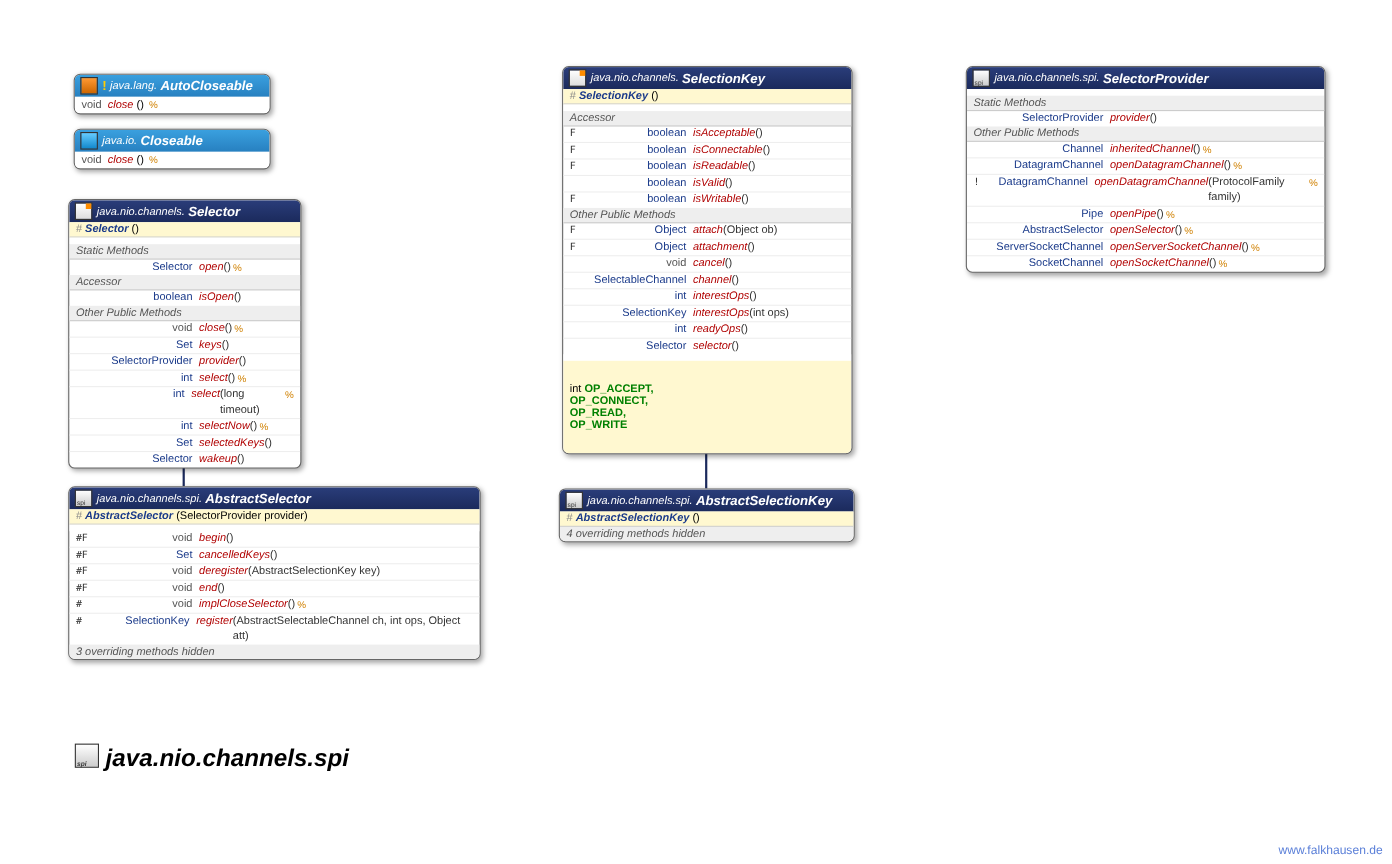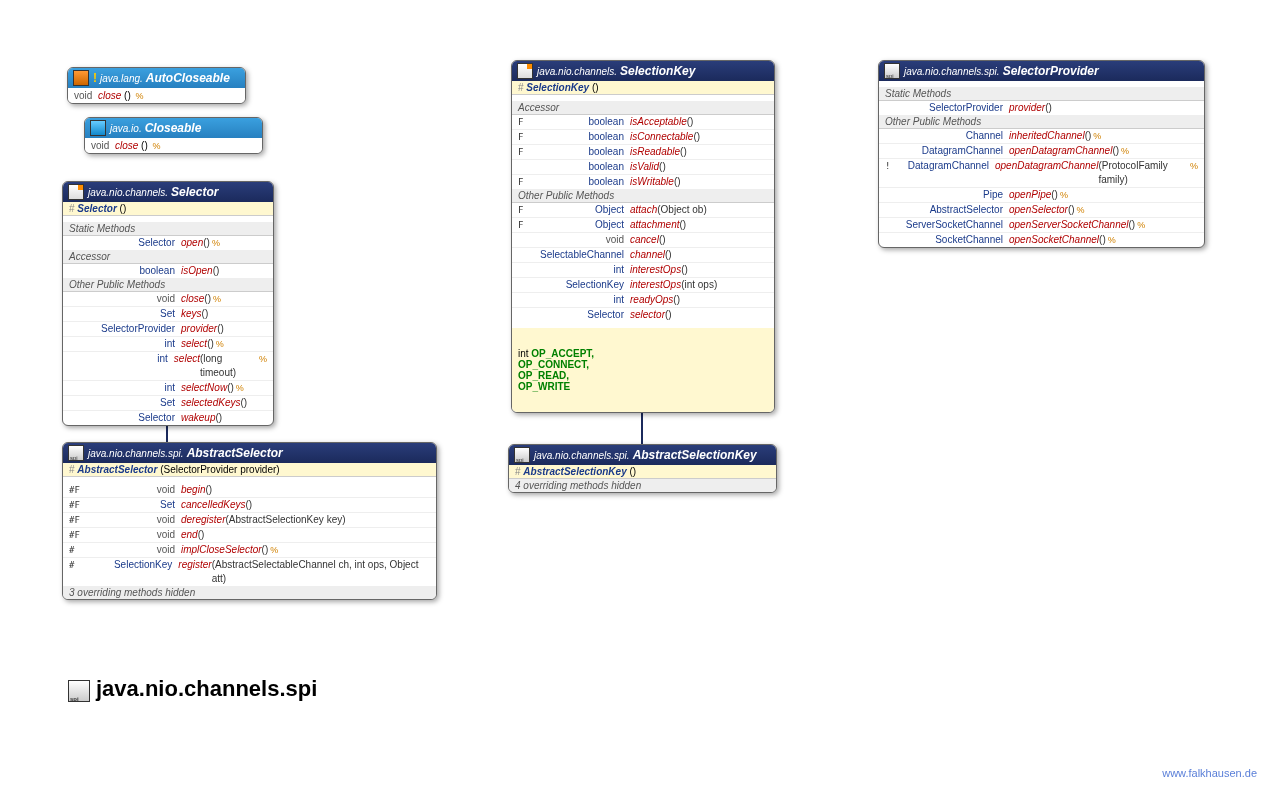--- a/index.html
+++ b/index.html
@@ -27,21 +27,21 @@
 .mth{color:#b00000;font-style:italic}
 .prm{color:#333}
 .tm{color:#d08000;font-size:9px;margin-left:2px}
 .consts{background:#fff8d0;padding:20px 6px;font-size:10px}
 .kw{color:#008000;font-weight:bold}
 .note{background:#eee;padding:1px 6px;font-size:10px;font-style:italic;color:#555}
 .simple{padding:2px 6px;font-size:10px;background:#fff}
 .simple .rv{color:#555}
 .simple .mn{color:#b00000;font-style:italic}
 .line{position:absolute;background:#1b2a5c}
-.pkg-label{position:absolute;font-size:22px;font-weight:bold;display:flex;align-items:flex-end}
+.pkg-label{position:absolute;font-size:22px;font-weight:bold;font-style:italic;display:flex;align-items:flex-start}
 .footer{position:absolute;right:8px;bottom:6px;font-size:11px;color:#5a7fd8}
 </style>
 </head>
 <body>
 
 <div class="line" style="left:166px;top:406px;width:2px;height:36px"></div>
 <div class="line" style="left:641px;top:390px;width:2px;height:54px"></div>
 
 <div class="box" style="left:67px;top:67px;width:177px">
  <div class="hdr hdr-cyan">
@@ -51,21 +51,21 @@
   <span class="cls">AutoCloseable</span>
  </div>
  <div class="simple">
   <span class="rv">void</span>&nbsp;
   <span class="mn">close</span>
   <span> () </span>
   <span class="tm">%</span>
  </div>
 </div>
 
-<div class="box" style="left:84px;top:117px;width:177px">
+<div class="box" style="left:67px;top:117px;width:177px">
  <div class="hdr hdr-cyan">
   <span class="ico ico-disk"></span>
   <span class="pkg">java.io.</span>
   <span class="cls">Closeable</span>
  </div>
  <div class="simple">
   <span class="rv">void</span>&nbsp;
   <span class="mn">close</span>
   <span> () </span>
   <span class="tm">%</span>

